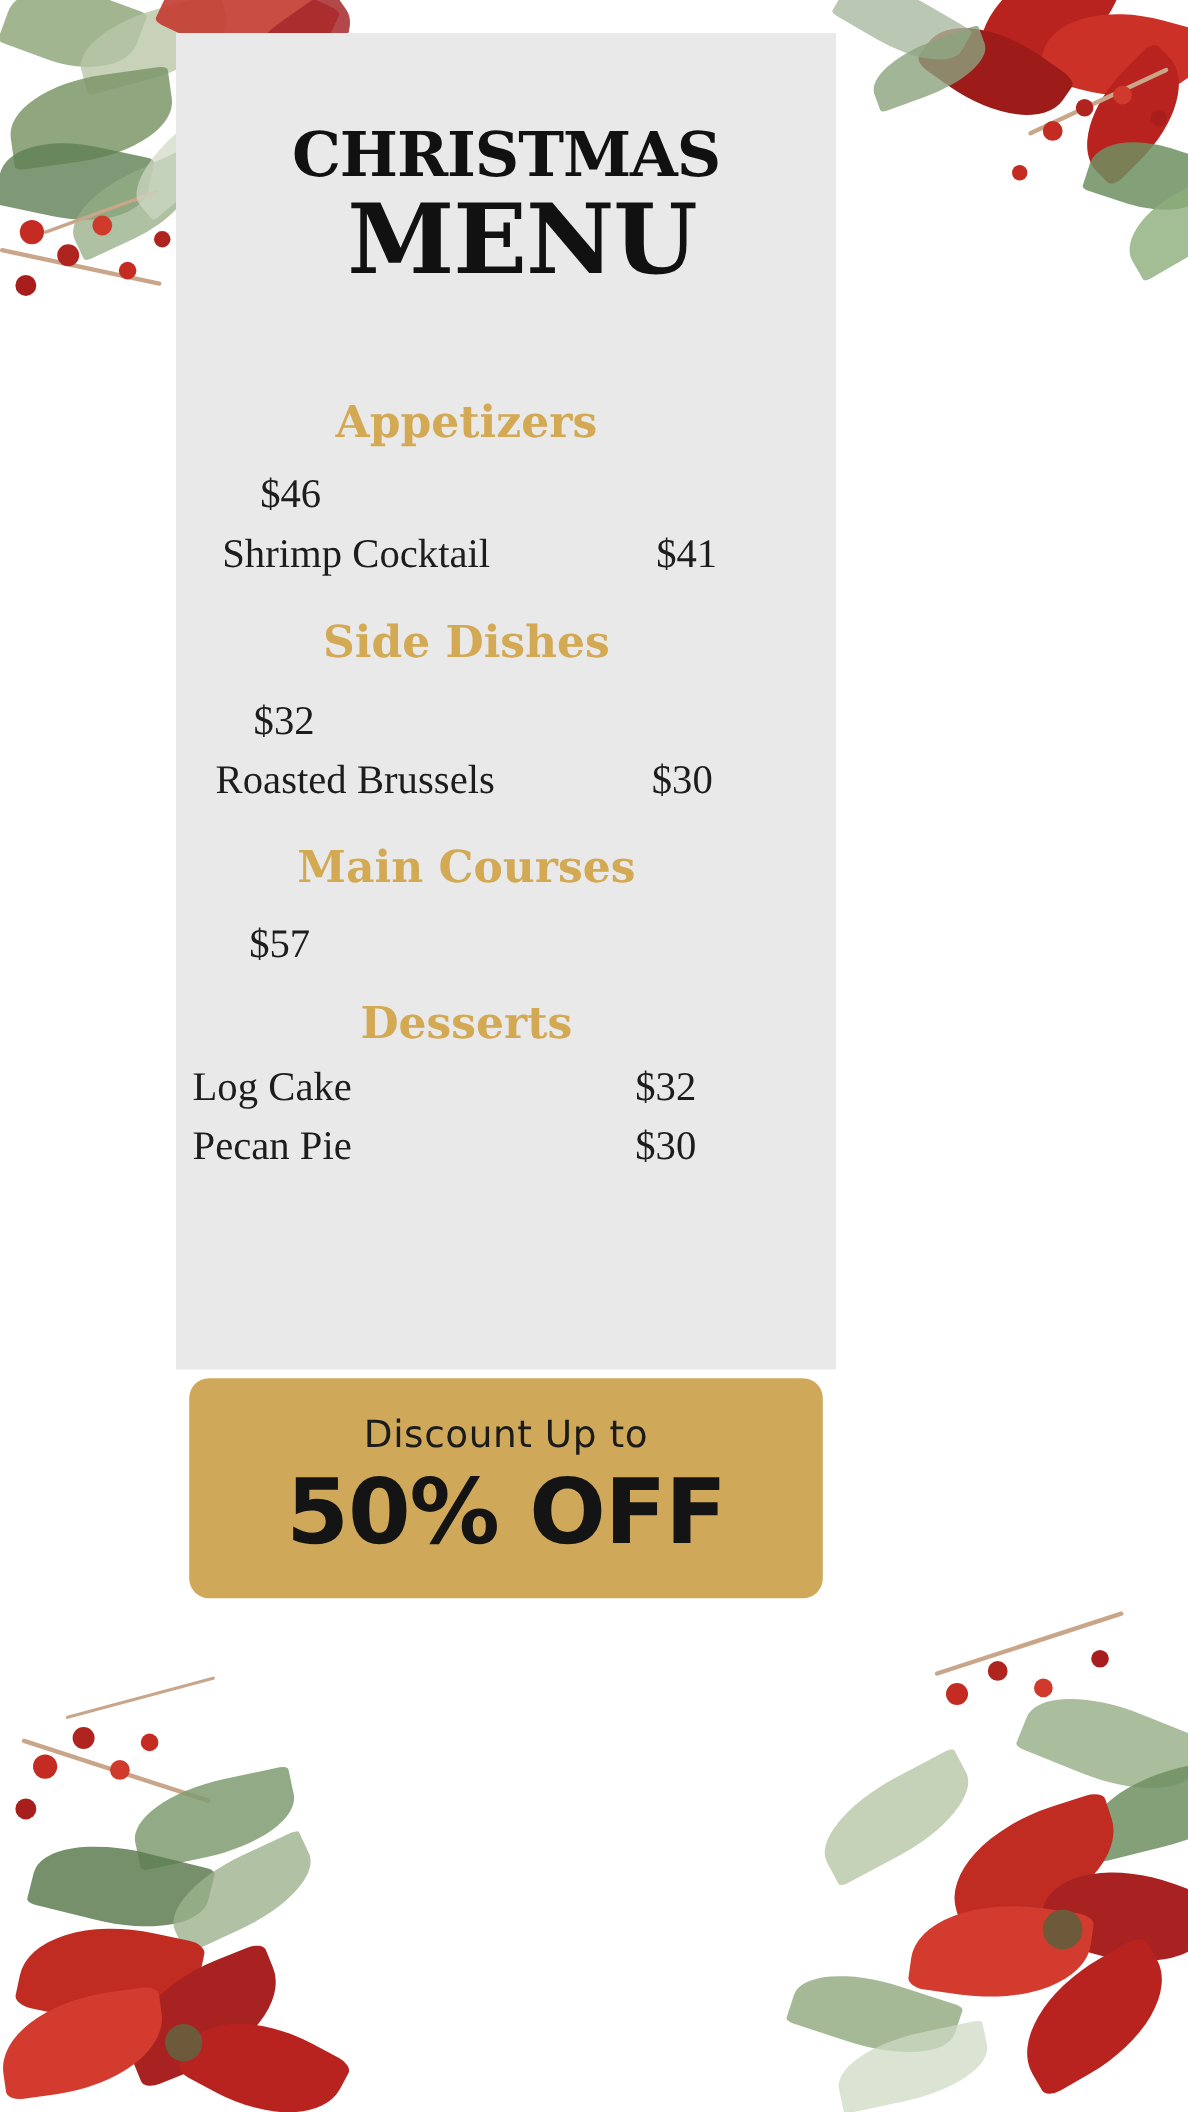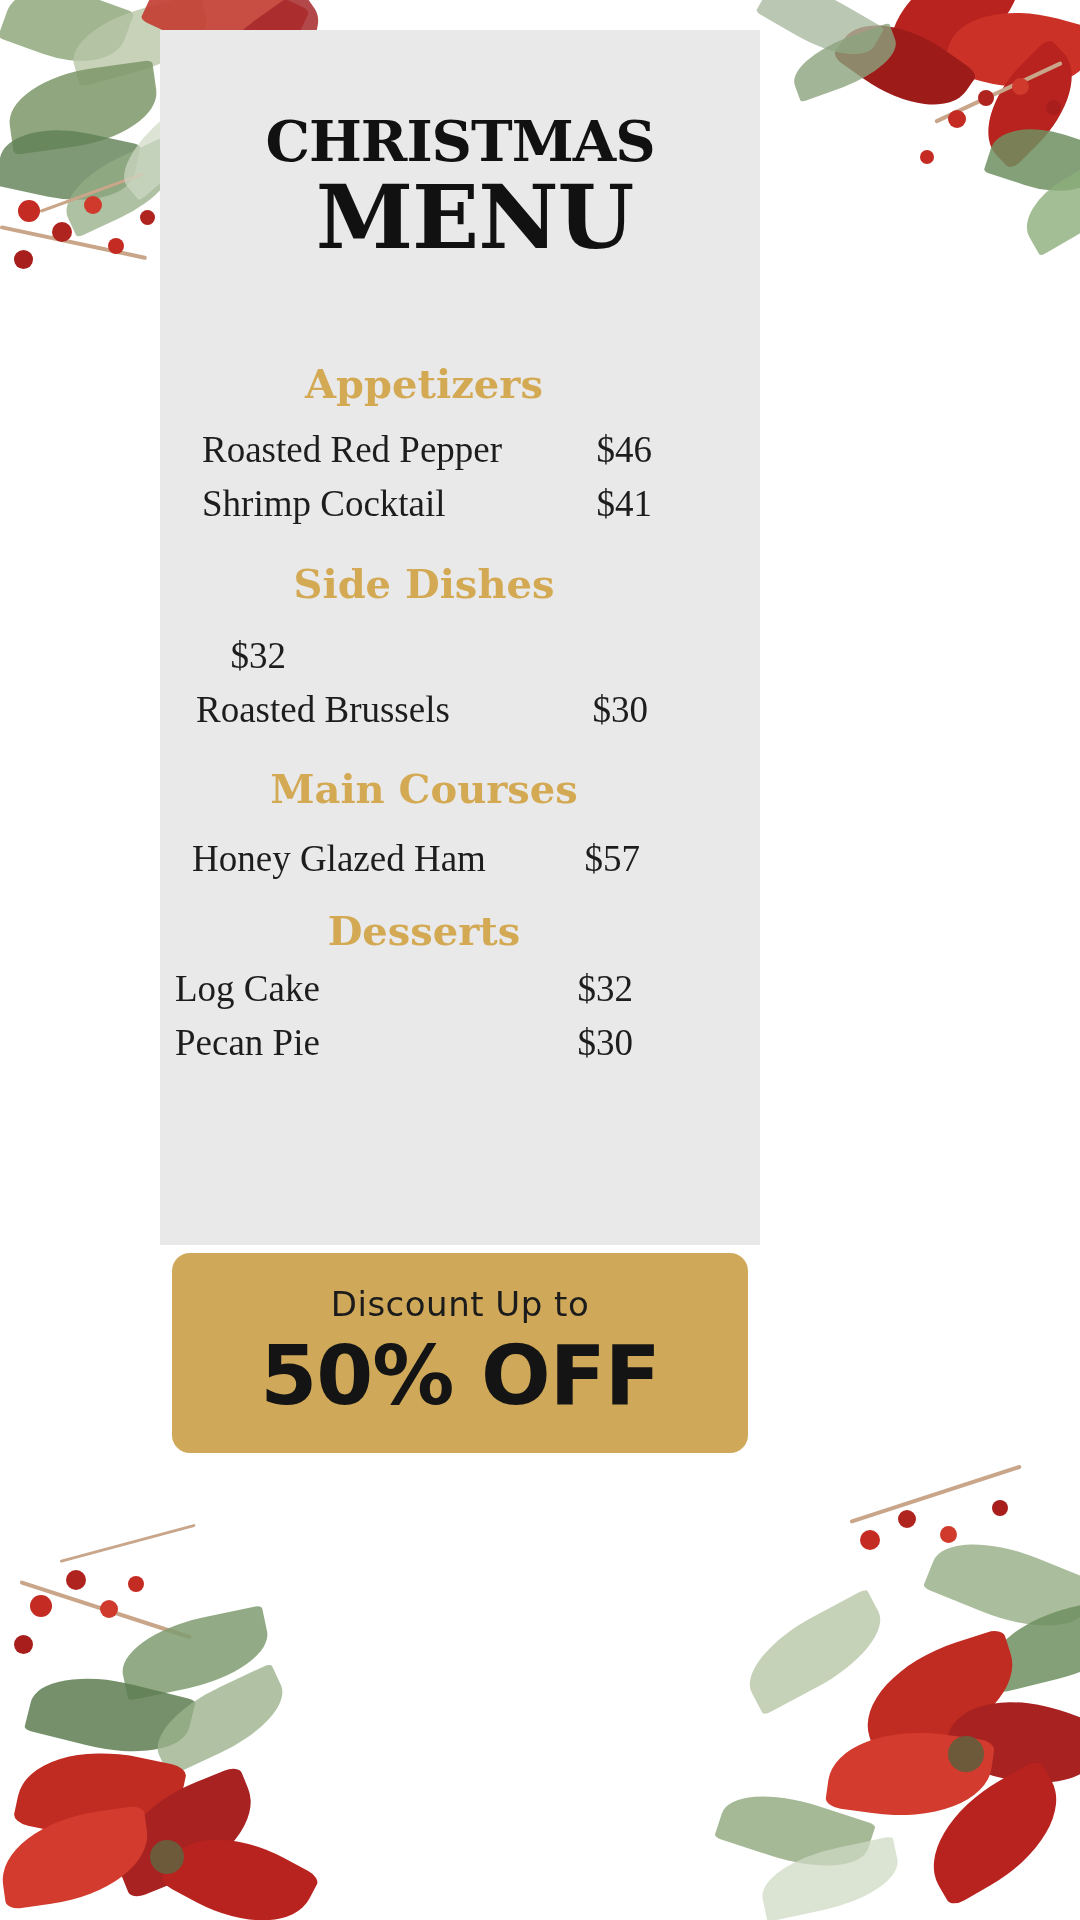--- a/index.html
+++ b/index.html
@@ -222,21 +222,20 @@
     <div class="title-line l1">CHRISTMAS</div>
     <div class="title-line l2">MENU</div>
   </div>
 
   <div class="sections">
 
     <div class="section sec-appetizers">
       <div class="section-title">Appetizers</div>
       <div class="items">
         <div class="item">
-          <span class="item-name">Roasted Red Pepper</span>
           <span class="item-price">$46</span>
         </div>
         <div class="item">
           <span class="item-name">Shrimp Cocktail</span>
           <span class="item-price">$41</span>
         </div>
       </div>
     </div>
 
     <div class="section sec-sides">
@@ -249,21 +248,20 @@
           <span class="item-name">Roasted Brussels</span>
           <span class="item-price">$30</span>
         </div>
       </div>
     </div>
 
     <div class="section sec-mains">
       <div class="section-title">Main Courses</div>
       <div class="items">
         <div class="item">
-          <span class="item-name">Honey Glazed Ham</span>
           <span class="item-price">$57</span>
         </div>
       </div>
     </div>
 
     <div class="section sec-desserts">
       <div class="section-title">Desserts</div>
       <div class="items">
         <div class="item">
           <span class="item-name">Log Cake</span>

